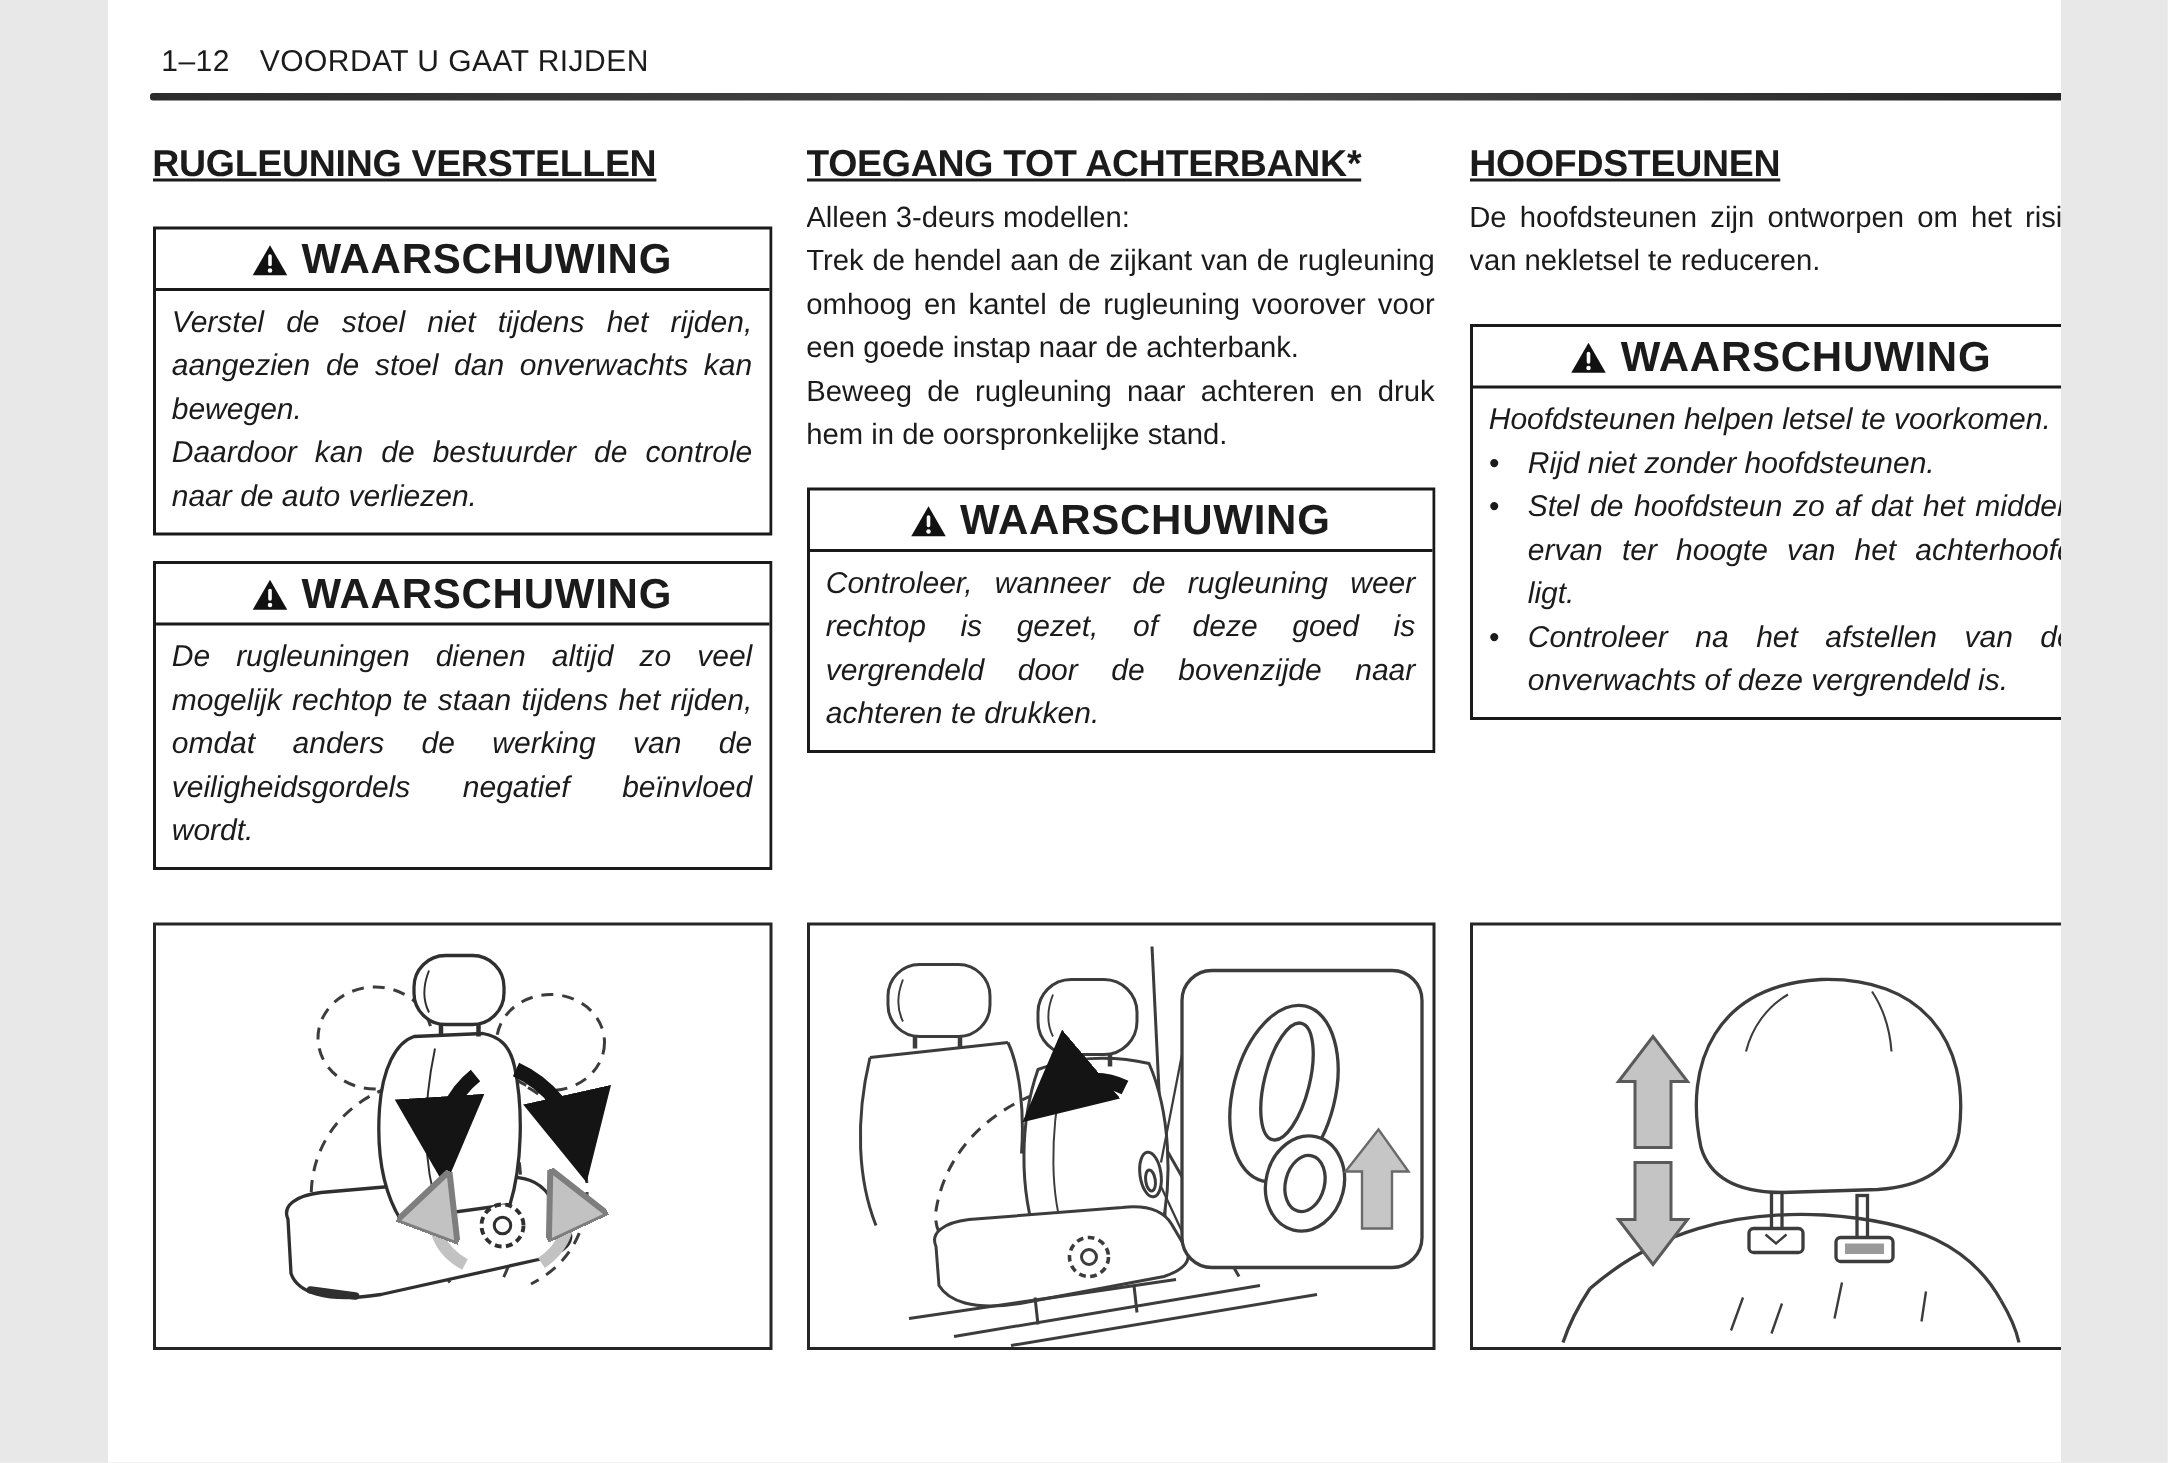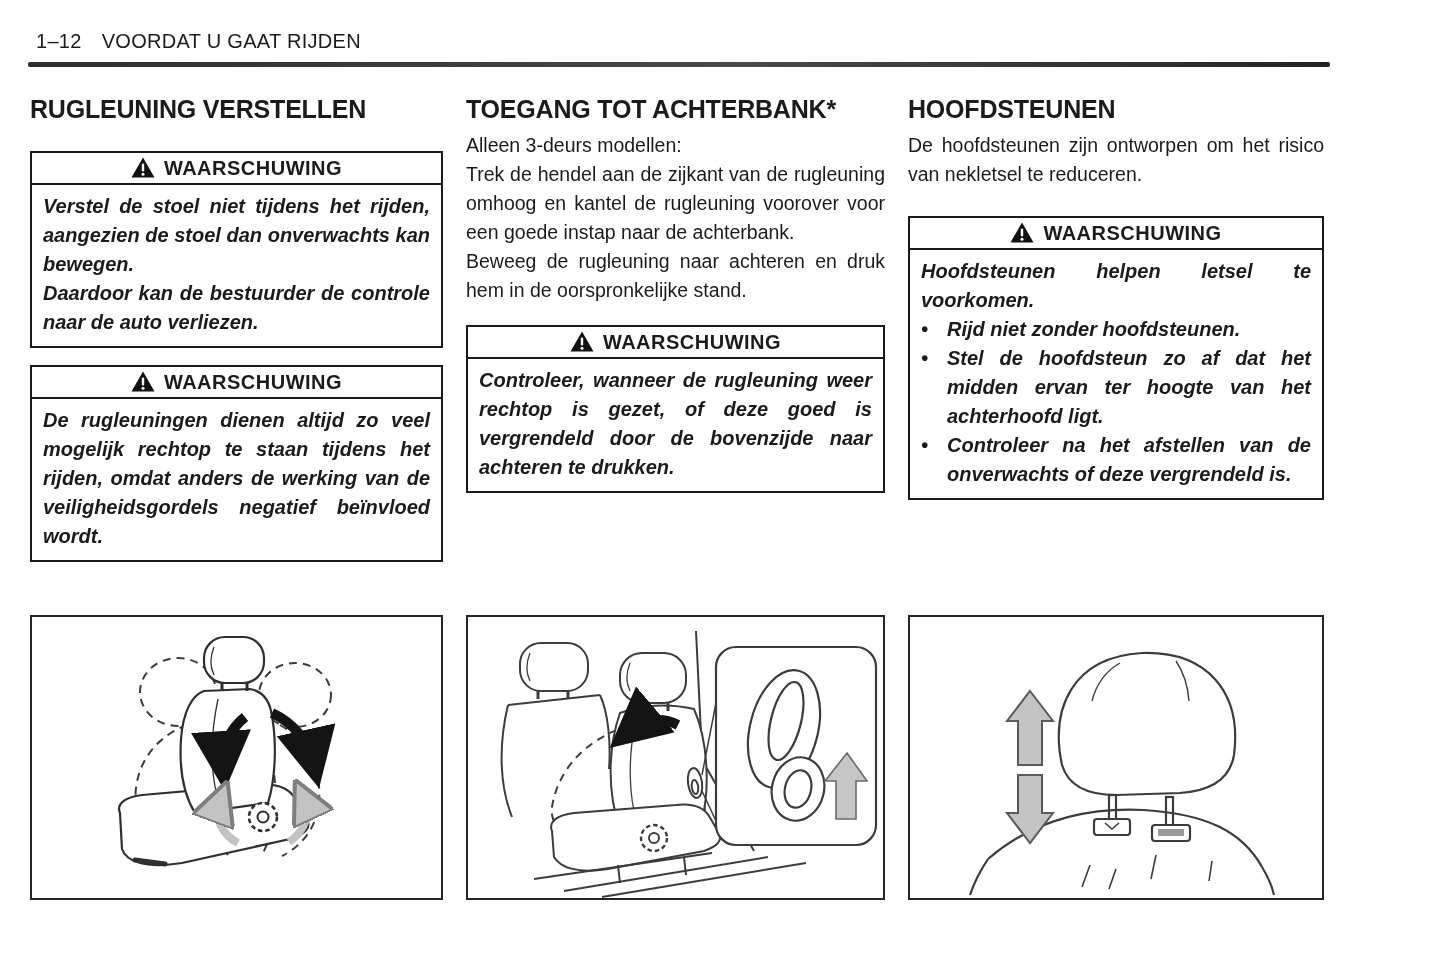--- a/index.html
+++ b/index.html
@@ -1,19 +1,19 @@
 <!DOCTYPE html>
 <html><head>
 <meta charset="utf-8">
 <style>
   * { box-sizing: border-box; margin: 0; padding: 0; }
   html,body { background:#e8e8e8; }
   .page {
     position: relative;
-    width: 1445px;
+    width: 1302px;
     height: 975px;
     margin: 0 auto;
     background: #ffffff;
     font-family: "Liberation Sans", sans-serif;
     color: #1b1b1b;
     overflow: hidden;
   }
   .page-header {
     display: flex;
     align-items: baseline;
@@ -35,43 +35,44 @@
     grid-template-columns: 413px 419px 416px;
     column-gap: 23px;
     margin: 28px 0 0 30px;
   }
   .text-region { height: 520px; overflow: hidden; }
   h2.section-title {
     font-size: 25px;
     font-weight: bold;
     letter-spacing: -0.2px;
     margin: 0 0 7px 0;
+    text-decoration: underline;
   }
   p.body {
     font-size: 19.5px;
     line-height: 29px;
     text-align: justify;
     margin: 0;
   }
   .warnbox { border: 2px solid #1a1a1a; background: #fff; }
   .warnbox-header {
     display: flex;
     justify-content: center;
-    align-items: flex-start;
+    align-items: center;
     gap: 9px;
     border-bottom: 2px solid #1a1a1a;
     padding: 4px 0 3px 0;
     font-weight: bold;
-    font-size: 20px;
+    font-size: 28px;
     letter-spacing: 0.5px;
   }
   .warn-icon { display: inline-flex; }
   .warnbox-body {
     padding: 7px 11px 9px 11px;
-    font-weight: bold;
+    font-weight: normal;
     font-style: italic;
     font-size: 20px;
     line-height: 29px;
   }
   .warnbox-body p { margin: 0; text-align: justify; }
   ul.warn-bullets { list-style: none; margin: 0; padding: 0; }
   ul.warn-bullets li { display: flex; }
   ul.warn-bullets .dot { width: 26px; flex: 0 0 26px; }
   ul.warn-bullets .dot::before { content: "•"; }
   ul.warn-bullets .btext { flex: 1; text-align: justify; }

